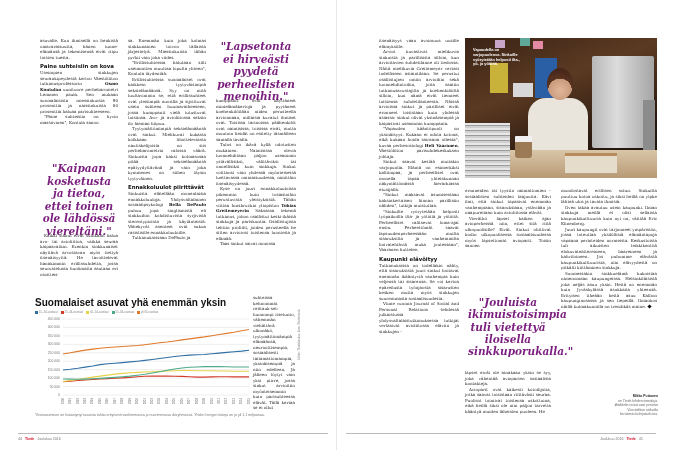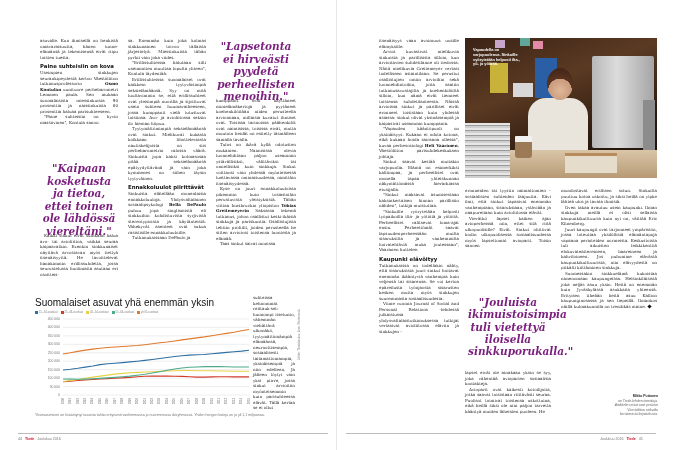--- a/index.html
+++ b/index.html
@@ -13,21 +13,21 @@
   .col { position: absolute; font-size: 4.1px; line-height: 5.5px; text-align: justify; }
   .col p { margin: 0; text-indent: 4px; }
   .col p.noindent { text-indent: 0; }
   .col h3 { font-family: "DejaVu Sans", sans-serif; font-weight: bold; font-size: 5.4px; line-height: 7px; margin: 3px 0 0 0; color: #111; }
   .col b { font-weight: bold; color: #111; }
 
   .pull { position: absolute; font-family: "DejaVu Serif", serif; font-style: italic; font-weight: bold; color: #7b1f7e; text-align: center; font-size: 10.5px; line-height: 12.5px; }
 
   
   .chart { position: absolute; left: 35px; top: 297px; width: 240px; height: 130px; }
-  .chart-title { position: absolute; left: 0; top: 0; font-family: "Liberation Sans", sans-serif; font-weight: normal; font-size: 10px; color: #111; white-space: nowrap; }
+  .chart-title { position: absolute; left: 0; top: 0; font-family: "Liberation Sans", sans-serif; font-weight: bold; font-size: 10px; color: #111; white-space: nowrap; }
   .legend { position: absolute; left: 0; top: 13px; display: flex; gap: 3px; font-family: "Liberation Sans", sans-serif; font-size: 2.8px; color: #888; white-space: nowrap; }
   .legend-item { display: flex; align-items: center; gap: 1px; }
   .swatch { width: 3px; height: 3px; display: inline-block; }
   .chart svg { position: absolute; left: 0; top: 18px; }
   .caption { position: absolute; left: 35px; top: 413px; width: 230px; font-family: "Liberation Sans", sans-serif; font-size: 3.6px; line-height: 5px; color: #777; }
 
   .footer-rule { position: absolute; top: 433px; height: 1px; background: #bbb; }
   .folio { position: absolute; top: 437px; font-family: "Liberation Sans", sans-serif; font-size: 3.6px; color: #777; display: flex; gap: 3px; }
   .folio .brand { color: #d0112b; font-weight: bold; }
 

